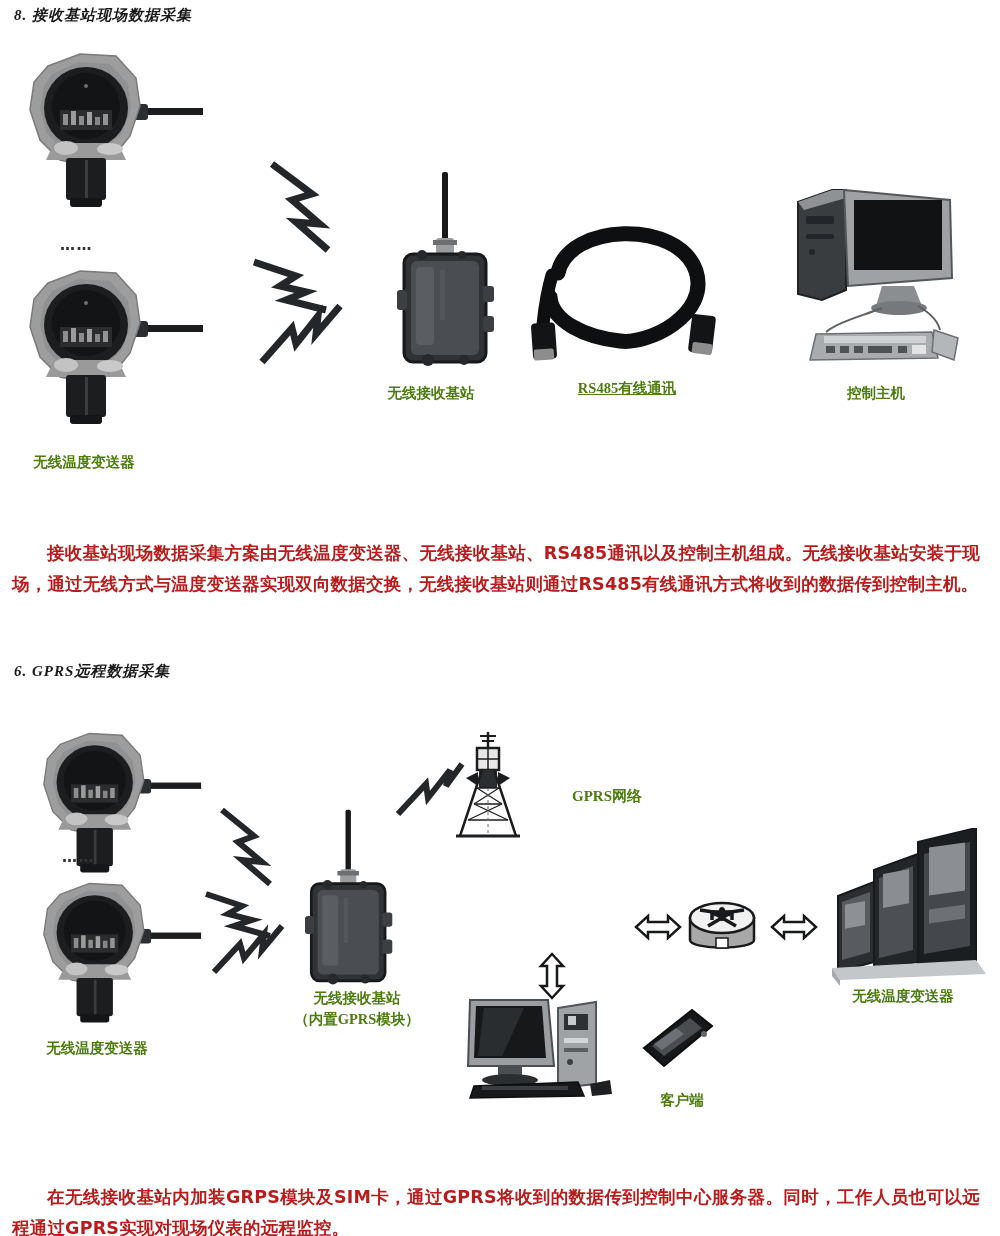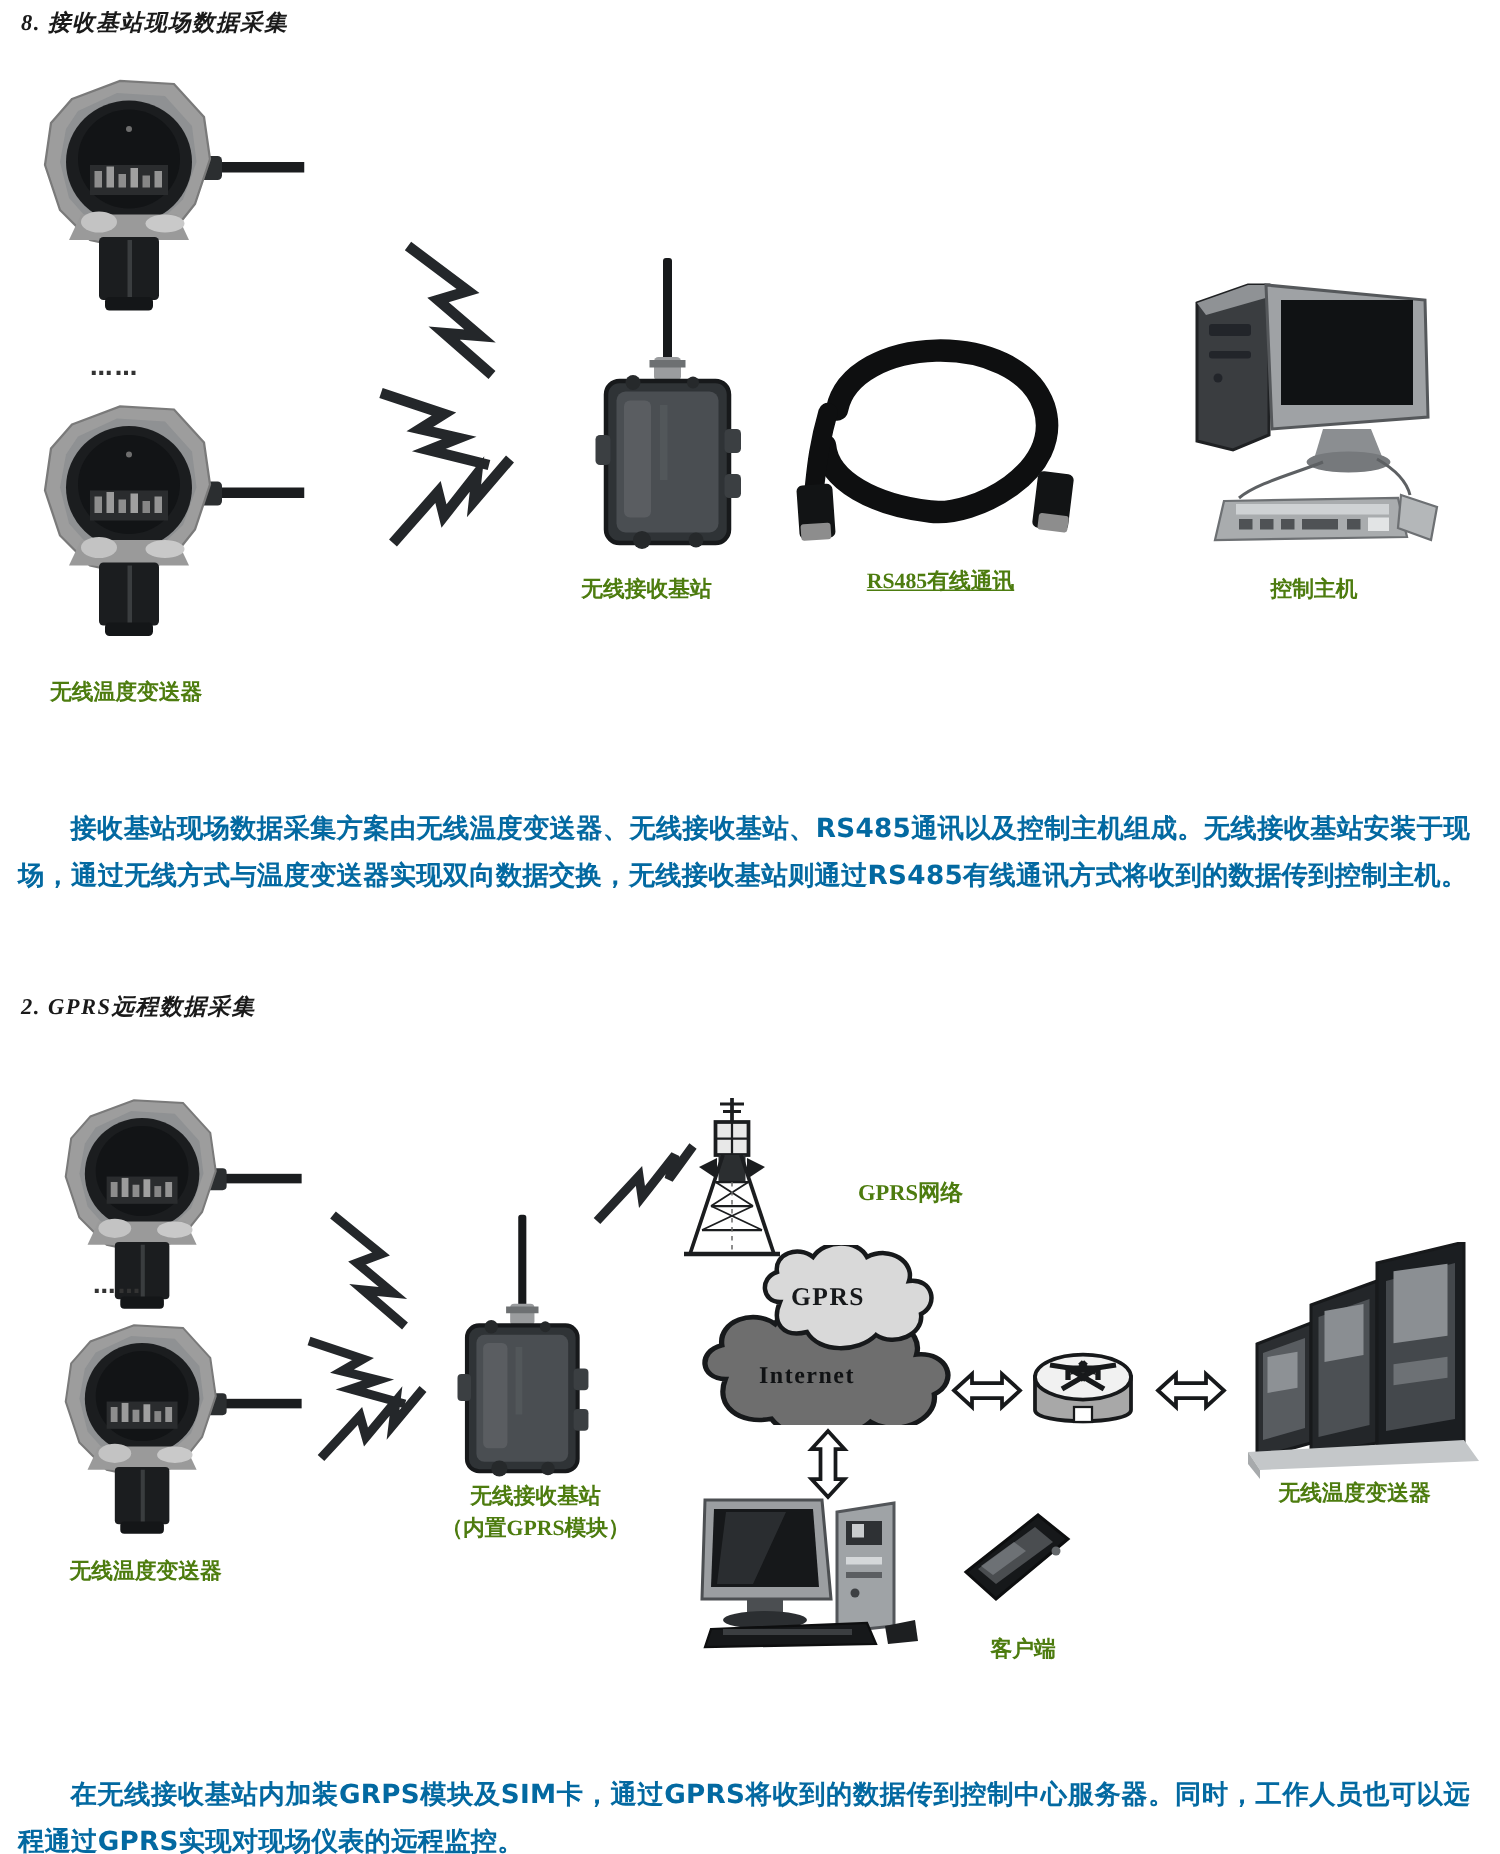--- a/index.html
+++ b/index.html
@@ -28,21 +28,21 @@
     white-space: nowrap;
   }
 
   
   .body-para {
     position: absolute;
     font-family: "DejaVu Sans", "Liberation Sans", sans-serif;
     font-size: 17.5px;
     font-weight: 700;
     line-height: 31px;
-    color: #0369a1;
+    color: #b91c1c;
     text-align: justify;
     text-indent: 2em;
     letter-spacing: 0.2px;
   }
 
   
   .caption {
     position: absolute;
     font-family: "Liberation Serif", "DejaVu Serif", serif;
     font-size: 14.5px;
@@ -196,21 +196,21 @@
   </div>
 </div>
 
 <div class="caption" style="left:376px; top:383px; width:110px;">无线接收基站</div>
 <div class="caption" style="left:562px; top:378px; width:130px;text-decoration:underline;">RS485有线通讯</div>
 <div class="caption" style="left:838px; top:383px; width:76px;">控制主机</div>
 <div class="caption" style="left:24px; top:452px; width:120px;">无线温度变送器</div>
 
 <div class="body-para" style="left:12px; top:538px; width:968px;">接收基站现场数据采集方案由无线温度变送器、无线接收基站、RS485通讯以及控制主机组成。无线接收基站安装于现场，通过无线方式与温度变送器实现双向数据交换，无线接收基站则通过RS485有线通讯方式将收到的数据传到控制主机。</div>
 
-<div class="section-heading" style="left:14px; top:662px;">2. GPRS远程数据采集</div>
+<div class="section-heading" style="left:14px; top:662px;">6. GPRS远程数据采集</div>
 
 <div class="figure" style="left:0; top:700px; width:1000px; height:440px;">
 
   <div class="figure" style="left:32px; top:28px;">
     <svg class="fig-svg" width="170" height="150" viewBox="0 0 185 165">
       <rect x="118" y="60" width="67" height="7" fill="#1b1d1f"></rect>
       <rect x="108" y="56" width="22" height="16" rx="3" fill="#2b2e30"></rect>
       <path d="M30 18 L62 6 L98 8 L118 30 L122 58 L112 88 L96 108 L70 118 L42 112 L22 92 L12 62 L16 34 Z" fill="#9d9d9d" stroke="#7a7a7a" stroke-width="1.5"></path>
       <path d="M34 26 L60 14 L92 16 L110 36 L113 60 L104 85 L88 100 L66 108 L44 102 L28 84 L22 60 L26 38 Z" fill="#8f9193"></path>
       <ellipse cx="68" cy="60" rx="42" ry="41" fill="#1b1d1f"></ellipse>
@@ -307,28 +307,20 @@
       <line x1="29" y1="58" x2="51" y2="58" stroke="#1b1d1f" stroke-width="1.5"></line>
       <line x1="26" y1="74" x2="54" y2="74" stroke="#1b1d1f" stroke-width="1.5"></line>
       <line x1="20" y1="90" x2="60" y2="90" stroke="#1b1d1f" stroke-width="1.5"></line>
       <path d="M29 58 L54 74 M51 58 L26 74 M26 74 L60 90 M54 74 L20 90" stroke="#1b1d1f" stroke-width="1.2" fill="none"></path>
       <line x1="40" y1="58" x2="40" y2="106" stroke="#6a6a6a" stroke-width="1" stroke-dasharray="3 3"></line>
     </svg>
   </div>
 
   <div class="caption" style="left:552px; top:86px; width:90px; font-size:15px;text-align:right;">GPRS网络</div>
 
-  <div class="figure" style="left:466px; top:130px;">
-    <svg class="fig-svg" width="200" height="120" viewBox="0 0 200 120">
-      <path d="M20 66 C6 66, 4 48, 18 44 C16 28, 36 20, 48 30 C56 14, 84 14, 92 30 C112 20, 132 34, 128 50 C146 48, 152 68, 138 76 C140 94, 116 104, 102 94 C88 108, 56 108, 46 92 C28 96, 14 84, 20 66 Z" transform="translate(-6,22) scale(1.18,1.02)" fill="#6e6e6e" stroke="#17191b" stroke-width="3"></path>
-      <path d="M48 42 C36 42, 34 26, 46 22 C44 10, 60 4, 70 12 C78 0, 100 0, 106 12 C122 4, 138 16, 134 28 C150 26, 154 44, 142 50 C144 64, 124 72, 112 64 C100 76, 74 76, 66 62 C50 66, 42 56, 48 42 Z" transform="translate(6,-4) scale(1.0,1.0)" fill="#d9d9d9" stroke="#17191b" stroke-width="3"></path>
-      <text class="cloud-text" x="86" y="40" font-size="17" fill="#17191b" text-anchor="middle">GPRS</text>
-      <text class="cloud-text" x="72" y="92" font-size="16" fill="#101214" text-anchor="middle">Internet</text>
-    </svg>
-  </div>
 
   <div class="figure" style="left:634px; top:212px;">
     <svg class="fig-svg" width="48" height="30" viewBox="0 0 48 30">
       <path d="M2 15 L14 4 L14 10 L34 10 L34 4 L46 15 L34 26 L34 20 L14 20 L14 26 Z" fill="#ffffff" stroke="#17191b" stroke-width="2.5"></path>
     </svg>
   </div>
 
   <div class="figure" style="left:686px; top:190px;">
     <svg class="fig-svg" width="72" height="72" viewBox="0 0 72 72">
       <path d="M4 28 L4 50 C4 60, 68 60, 68 50 L68 28 Z" fill="#a8a8a8" stroke="#17191b" stroke-width="2.5"></path>

